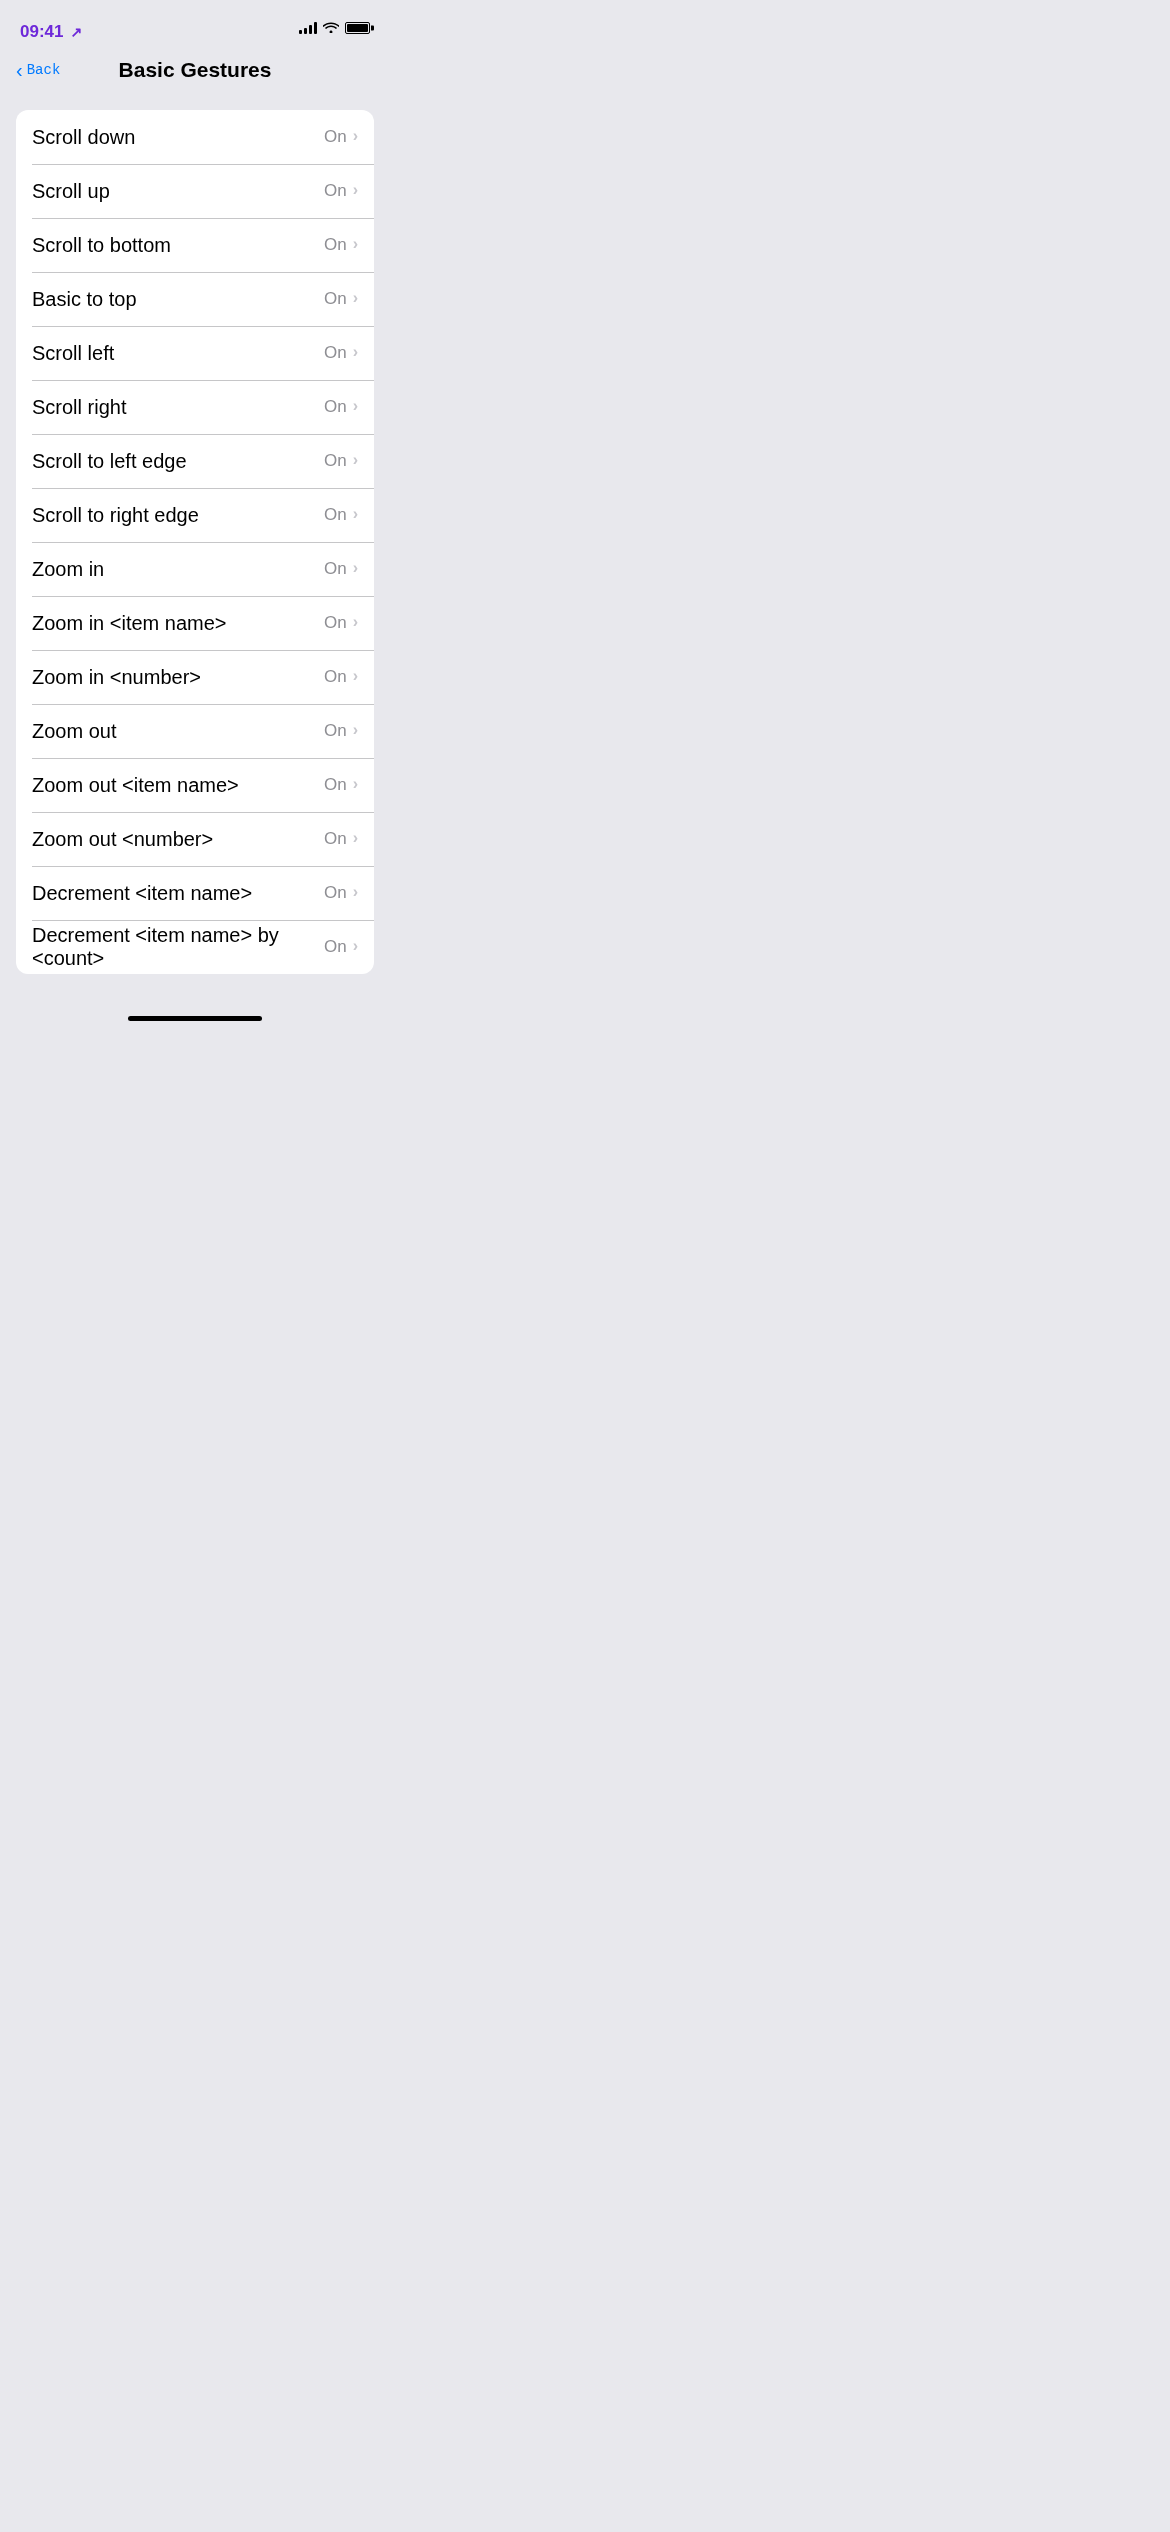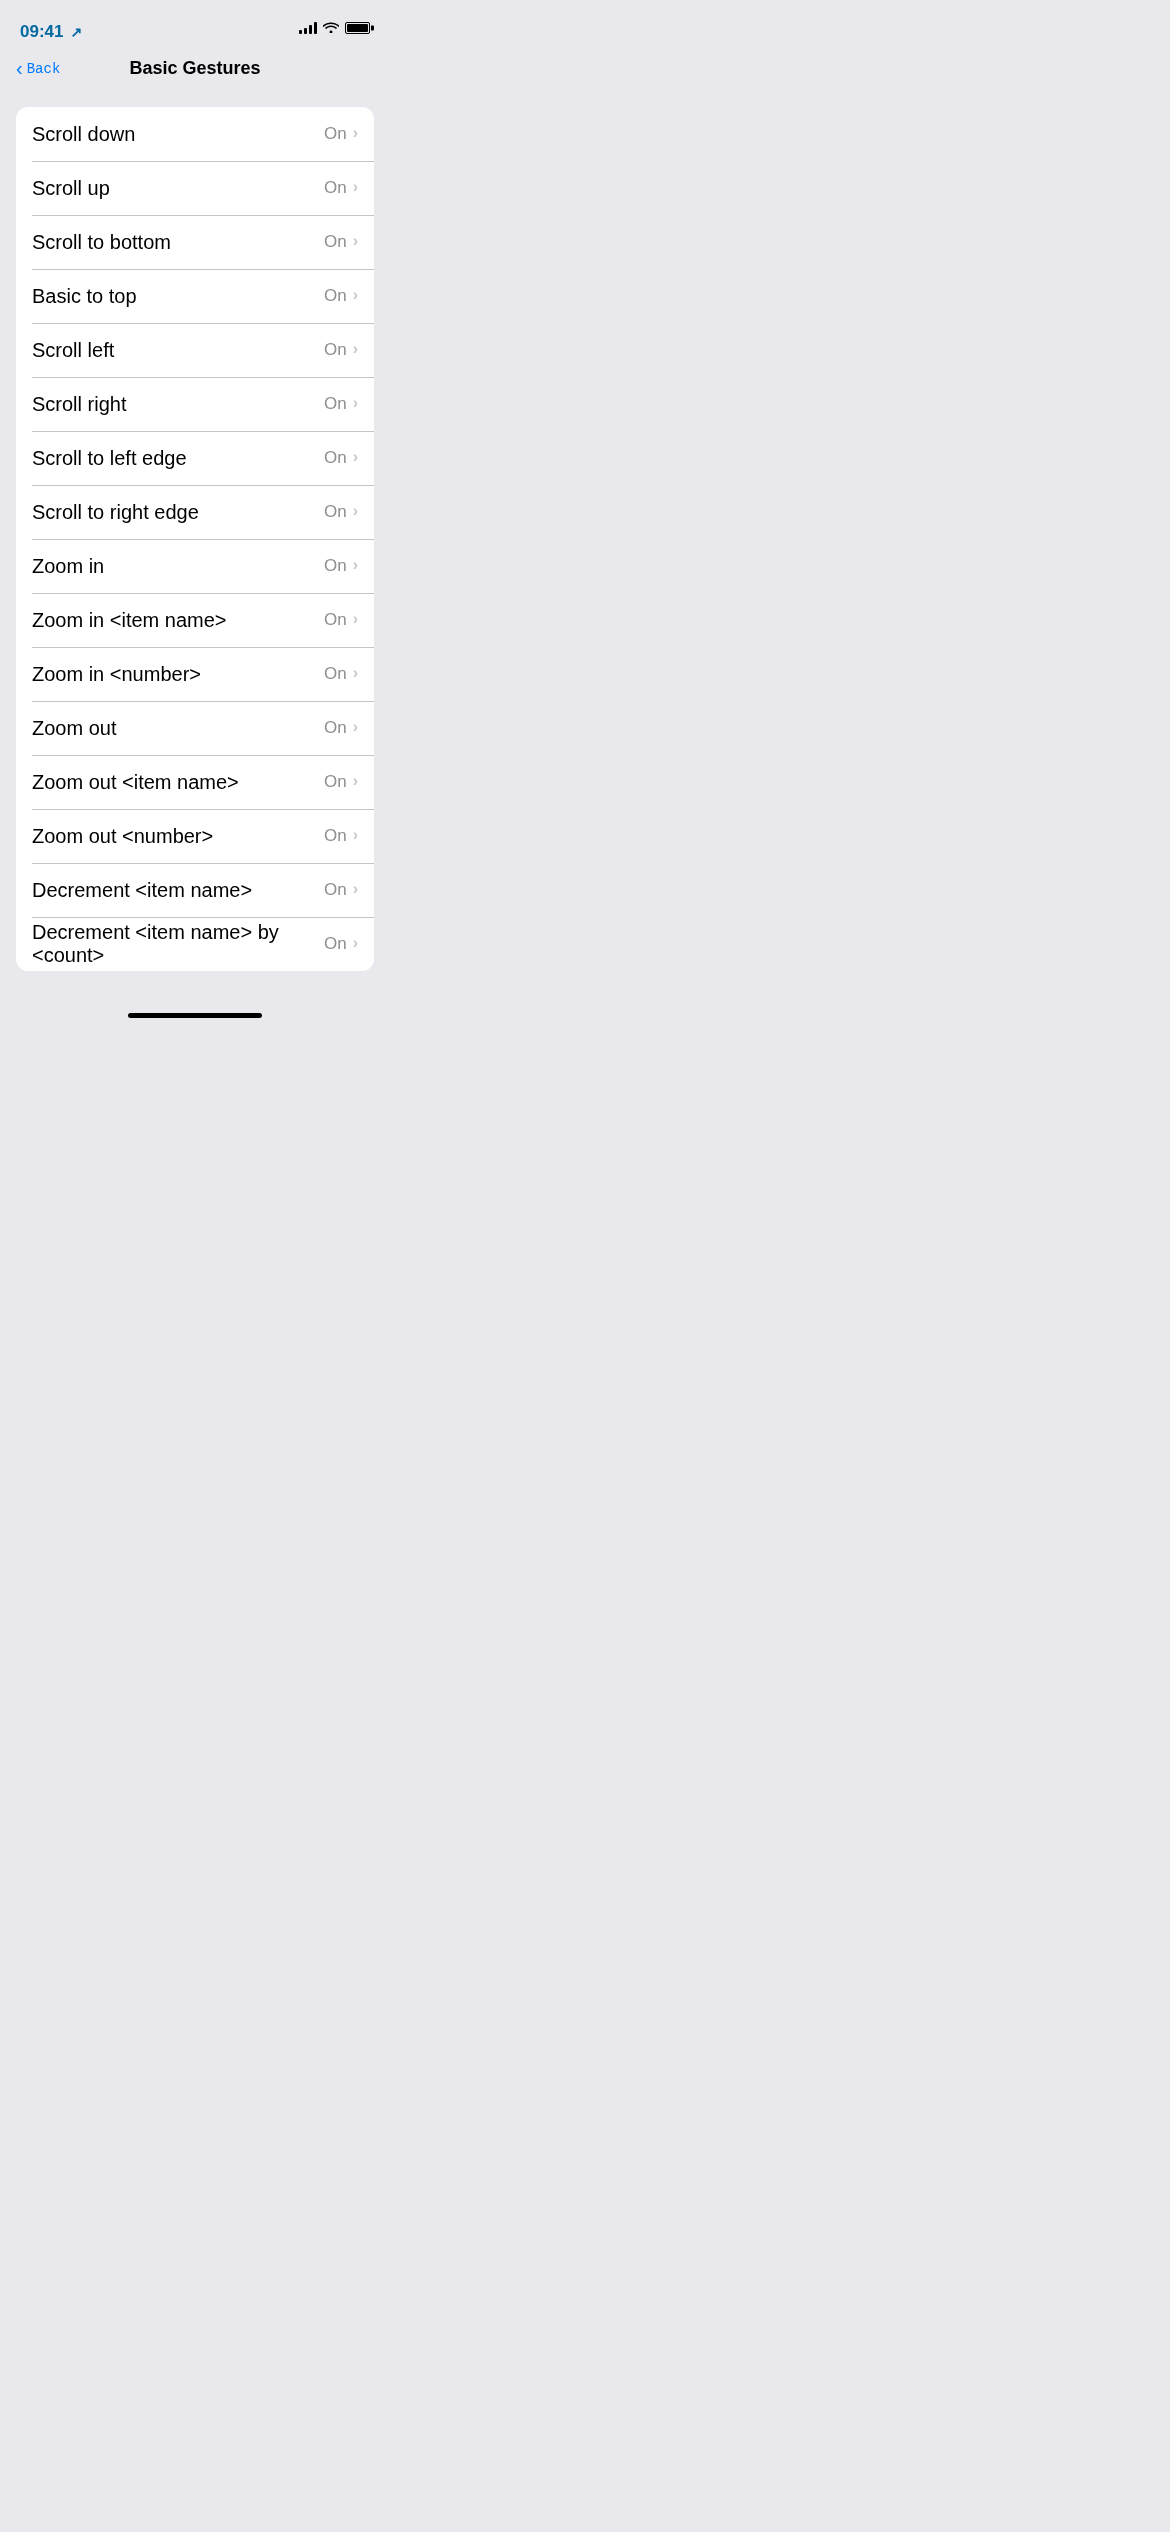--- a/index.html
+++ b/index.html
@@ -21,21 +21,21 @@
       display: flex;
       justify-content: space-between;
       align-items: center;
       padding: 14px 20px 8px 20px;
       height: 50px;
     }
 
     .status-time {
       font-size: 17px;
       font-weight: 600;
-      color: #0369a1;
+      color: #6d28d9;
       display: flex;
       align-items: center;
       gap: 4px;
       margin-top: 8px;
     }
 
     .status-icons {
       display: flex;
       align-items: center;
       gap: 6px;
@@ -115,21 +115,21 @@
       line-height: 1;
       margin-top: -1px;
     }
 
     .back-label {
       font-size: 14px;
       font-family: Liberation Mono, monospace;
     }
 
     .nav-title {
-      font-size: 18px;
+      font-size: 21px;
       font-weight: 700;
       color: #000;
       text-align: center;
     }
 
     .content {
       padding: 16px 0;
     }
 
     .list-container {

